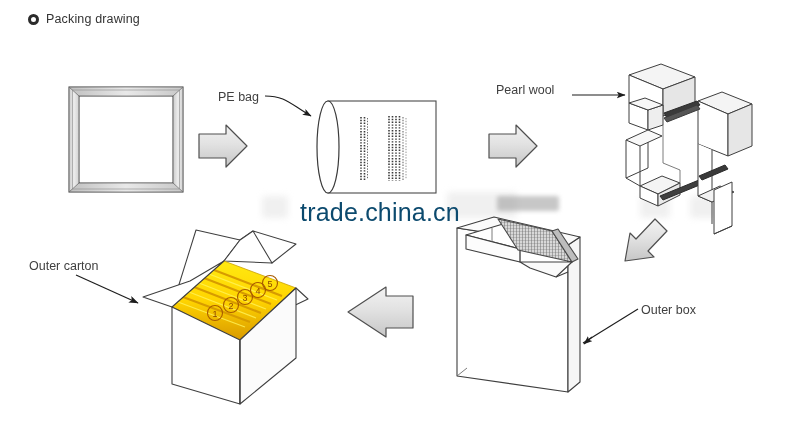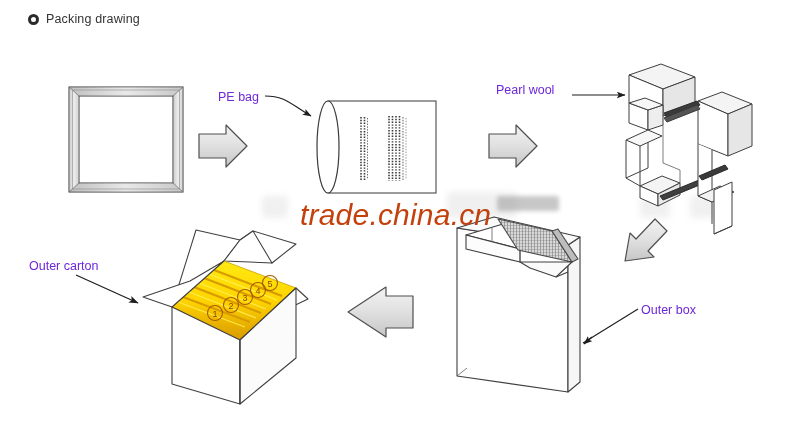--- a/index.html
+++ b/index.html
@@ -54,47 +54,46 @@
     width: 800px;
     height: 445px;
   }
   .canvas svg { display: block; }
 
   
   .watermark {
     position: absolute;
     left: 300px;
     top: 198px;
-    font-size: 30px;
-    color: #c2410c;
+    font-size: 25px;
+    color: #0c4a6e;
     font-family: "Liberation Sans", sans-serif;
     letter-spacing: .2px;
     white-space: nowrap;
     user-select: none;
-    font-style: italic;
   }
   .wm-ghost {
     position: absolute;
     border-radius: 3px;
     background: #f0f0f0;
     filter: blur(3px);
   }
   .wm-dark {
     position: absolute;
     background: #9a9a9a;
     opacity: .55;
     filter: blur(2px);
     border-radius: 2px;
   }
 
   
   .lbl {
     position: absolute;
     font-size: 12.5px;
-    color: #6d28d9;
+    color: #404040;
     white-space: nowrap;
     font-family: "Liberation Sans", sans-serif;
   }
   .lbl-pe      { left: 218px; top: 90px; }
   .lbl-pearl   { left: 496px; top: 83px; text-align: right; }
   .lbl-outer   { left: 29px;  top: 259px; }
   .lbl-inner   { left: 641px; top: 303px; }
 </style>
 </head>
 <body>

